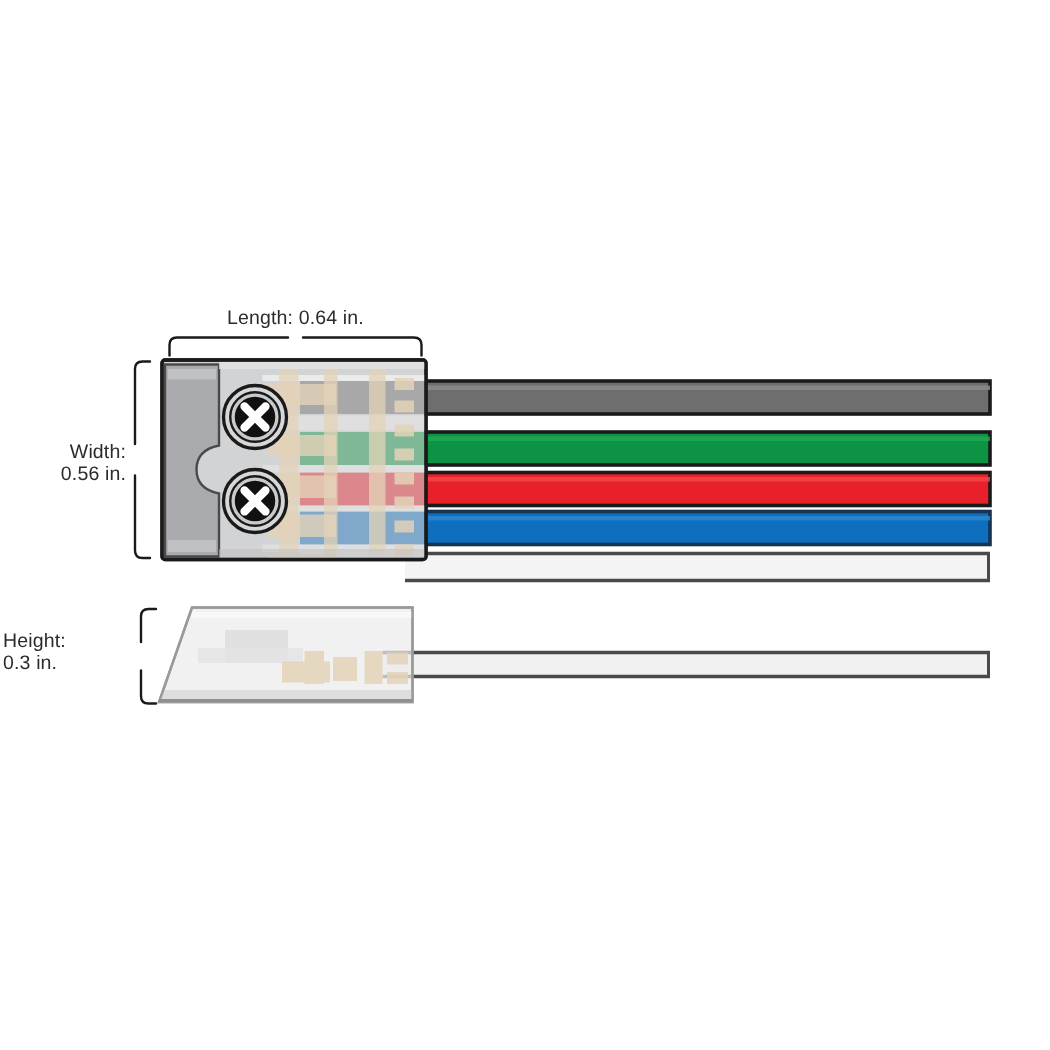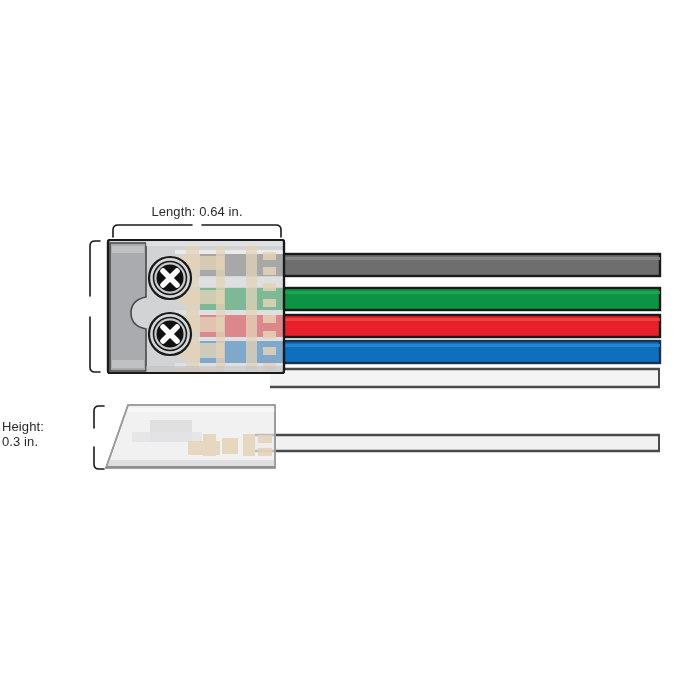--- a/index.html
+++ b/index.html
@@ -48,20 +48,22 @@
   }
   svg { display: block; }
 </style>
 </head>
 <body>
 
 <div id="diagram-root">
 
   <div class="dim-label" id="length-label">Length: 0.64 in.</div>
 
+  <div class="dim-label" id="width-label">Width:
+0.56 in.</div>
 
   <div class="dim-label" id="height-label">Height:
 0.3 in.</div>
 
   <svg width="700" height="700" viewBox="0 0 700 700">
 
     <defs>
       <clipPath id="topBodyClip">
         <rect x="108" y="240" width="176" height="133" rx="2"></rect>
       </clipPath>

